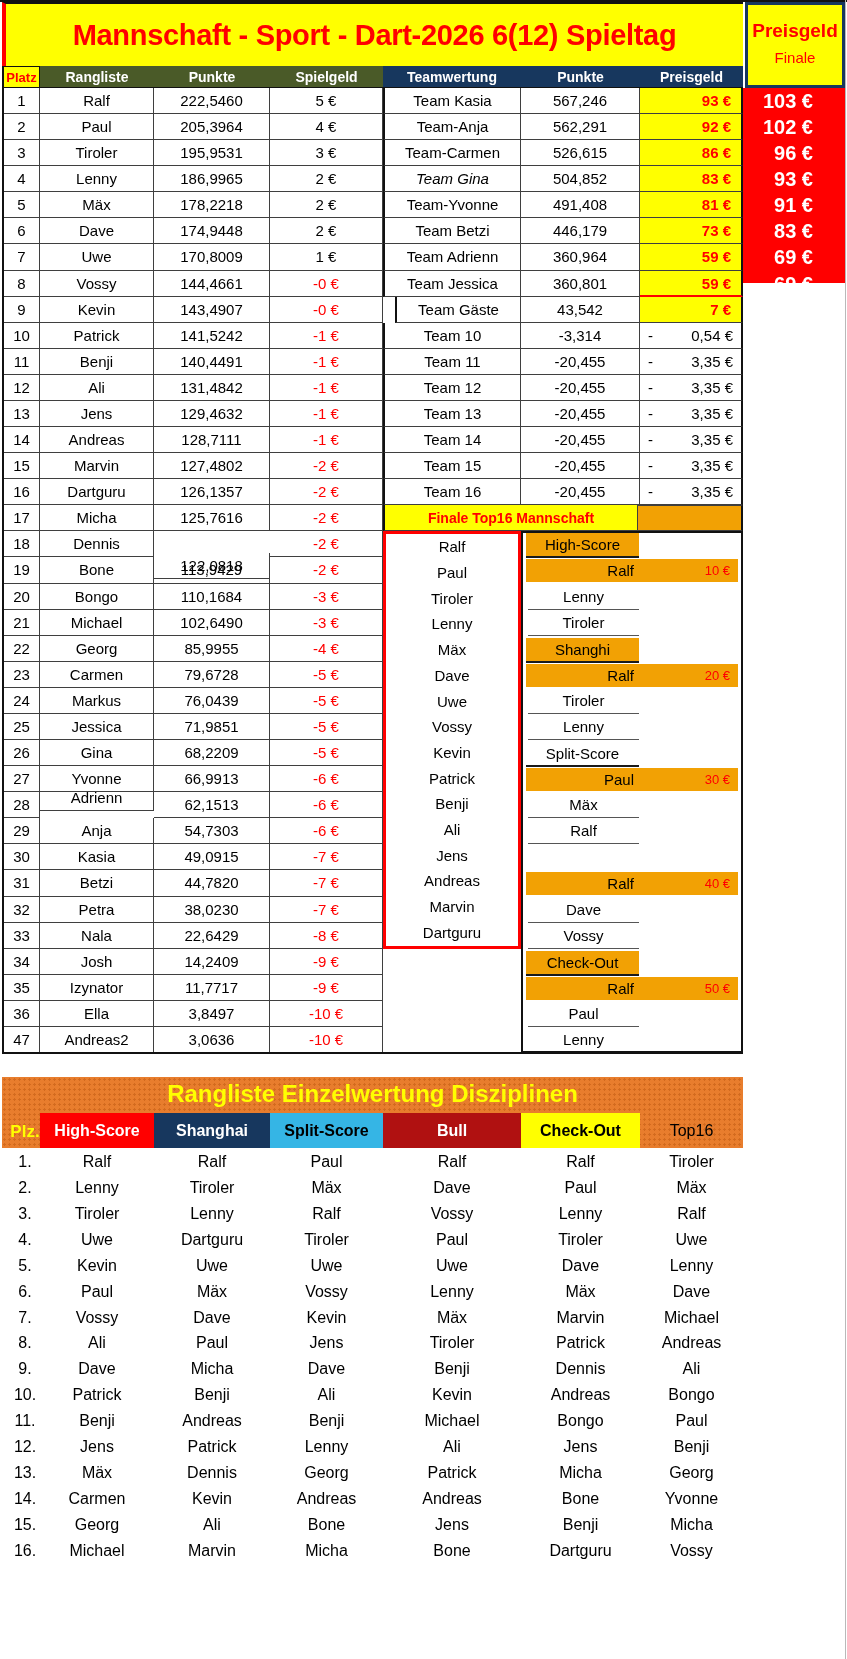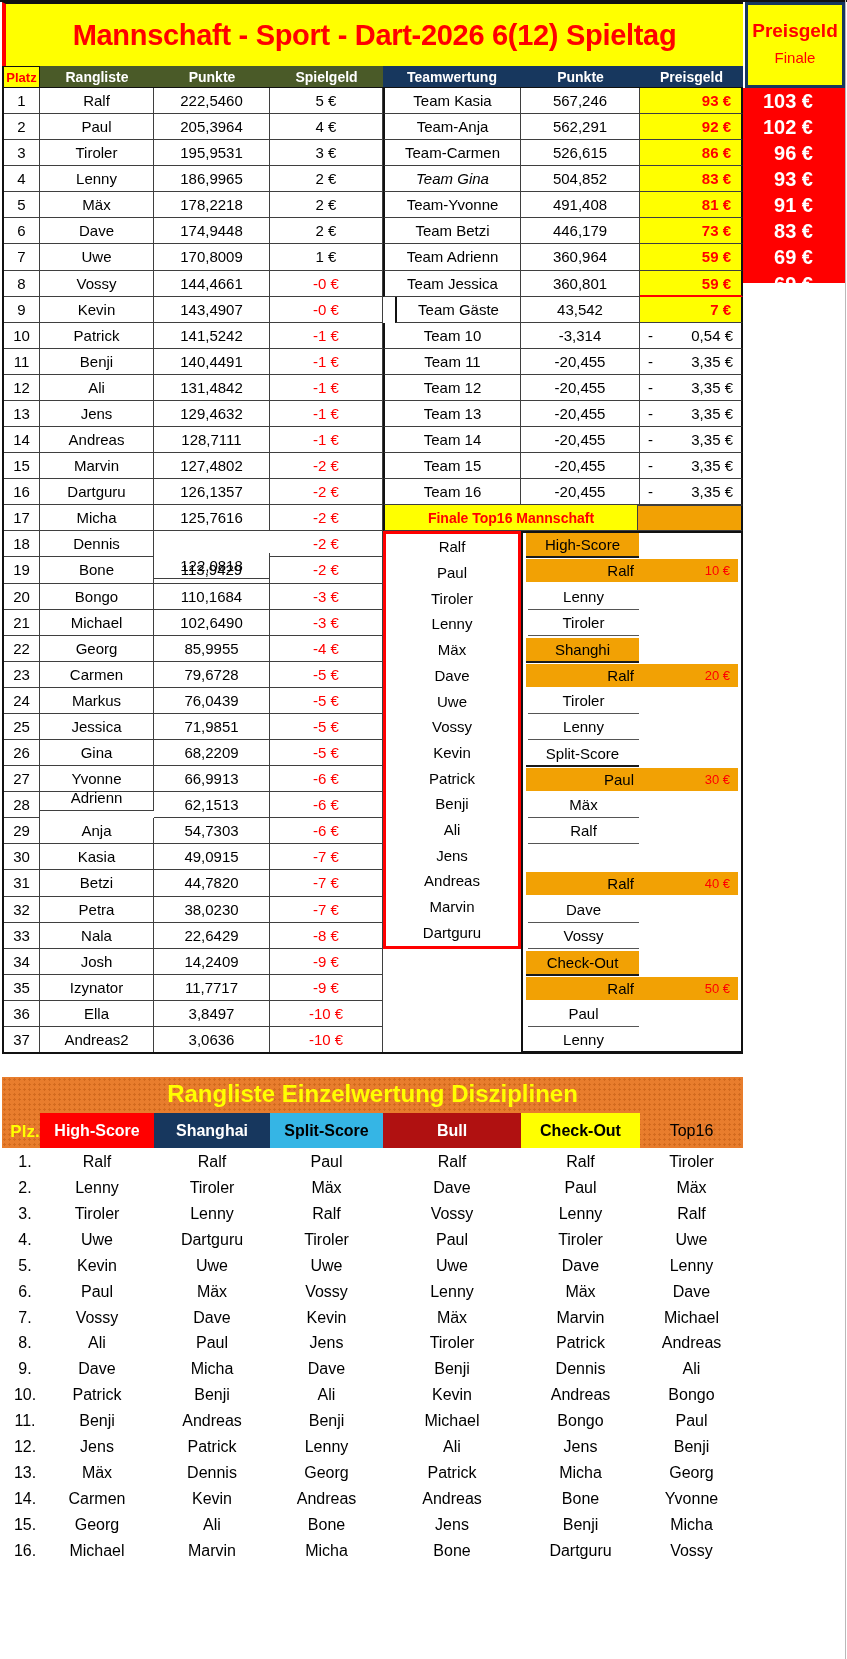--- a/index.html
+++ b/index.html
@@ -223,21 +223,21 @@
       <div class="abs cell" style="left: 154px; top: 948.673px; width: 116px; height: 26.081px; line-height: 26.081px;">14,2409</div>
       <div class="abs cell money-neg" style="left: 270px; top: 948.673px; width: 113px; height: 26.081px; line-height: 26.081px;">-9 €</div>
       <div class="abs cell first" style="left: 2px; top: 974.754px; width: 38px; height: 26.081px; line-height: 26.081px;">35</div>
       <div class="abs cell" style="left: 40px; top: 974.754px; width: 114px; height: 26.081px; line-height: 26.081px;">Izynator</div>
       <div class="abs cell" style="left: 154px; top: 974.754px; width: 116px; height: 26.081px; line-height: 26.081px;">11,7717</div>
       <div class="abs cell money-neg" style="left: 270px; top: 974.754px; width: 113px; height: 26.081px; line-height: 26.081px;">-9 €</div>
       <div class="abs cell first" style="left: 2px; top: 1000.84px; width: 38px; height: 26.081px; line-height: 26.081px;">36</div>
       <div class="abs cell" style="left: 40px; top: 1000.84px; width: 114px; height: 26.081px; line-height: 26.081px;">Ella</div>
       <div class="abs cell" style="left: 154px; top: 1000.84px; width: 116px; height: 26.081px; line-height: 26.081px;">3,8497</div>
       <div class="abs cell money-neg" style="left: 270px; top: 1000.84px; width: 113px; height: 26.081px; line-height: 26.081px;">-10 €</div>
-      <div class="abs cell first" style="left: 2px; top: 1026.92px; width: 38px; height: 26.081px; line-height: 26.081px;">37</div>
+      <div class="abs cell first" style="left: 2px; top: 1026.92px; width: 38px; height: 26.081px; line-height: 26.081px;">47</div>
       <div class="abs cell" style="left: 40px; top: 1026.92px; width: 114px; height: 26.081px; line-height: 26.081px;">Andreas2</div>
       <div class="abs cell" style="left: 154px; top: 1026.92px; width: 116px; height: 26.081px; line-height: 26.081px;">3,0636</div>
       <div class="abs cell money-neg" style="left: 270px; top: 1026.92px; width: 113px; height: 26.081px; line-height: 26.081px;">-10 €</div>
       <div class="abs cell" style="left: 383px; top: 88px; width: 138px; height: 26.081px; line-height: 26.081px; border-left: 2px solid rgb(17, 17, 17);">Team Kasia</div>
       <div class="abs cell" style="left: 521px; top: 88px; width: 119px; height: 26.081px; line-height: 26.081px;">567,246</div>
       <div class="abs cell prize-yellow" style="left: 640px; top: 88px; width: 103px; height: 26.081px; line-height: 26.081px;">93 €</div>
       <div class="abs cell" style="left: 383px; top: 114.081px; width: 138px; height: 26.081px; line-height: 26.081px; border-left: 2px solid rgb(17, 17, 17);">Team-Anja</div>
       <div class="abs cell" style="left: 521px; top: 114.081px; width: 119px; height: 26.081px; line-height: 26.081px;">562,291</div>
       <div class="abs cell prize-yellow" style="left: 640px; top: 114.081px; width: 103px; height: 26.081px; line-height: 26.081px;">92 €</div>
       <div class="abs cell" style="left: 383px; top: 140.162px; width: 138px; height: 26.081px; line-height: 26.081px; border-left: 2px solid rgb(17, 17, 17);">Team-Carmen</div>

